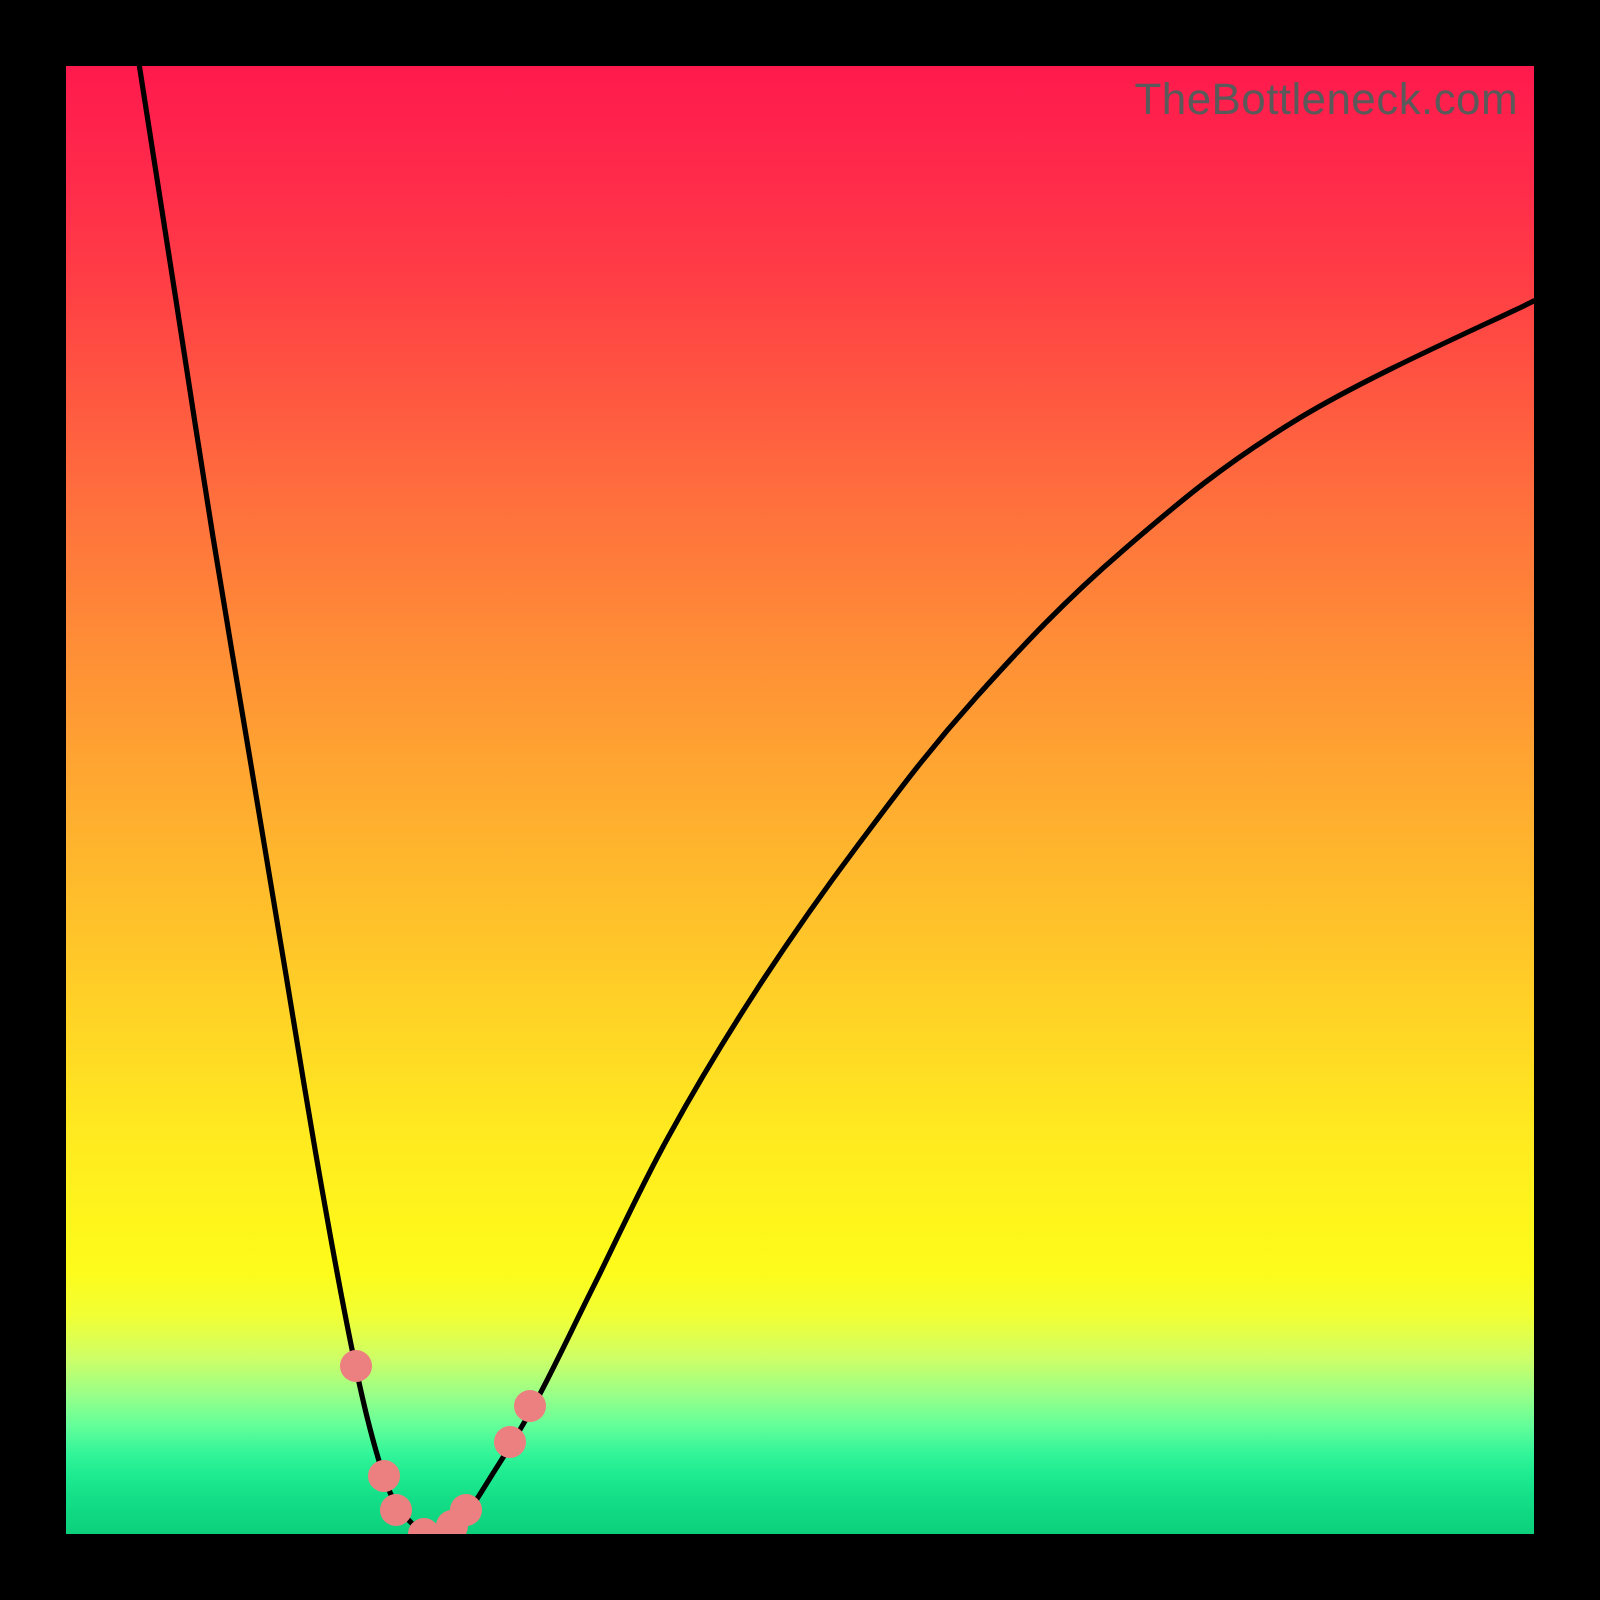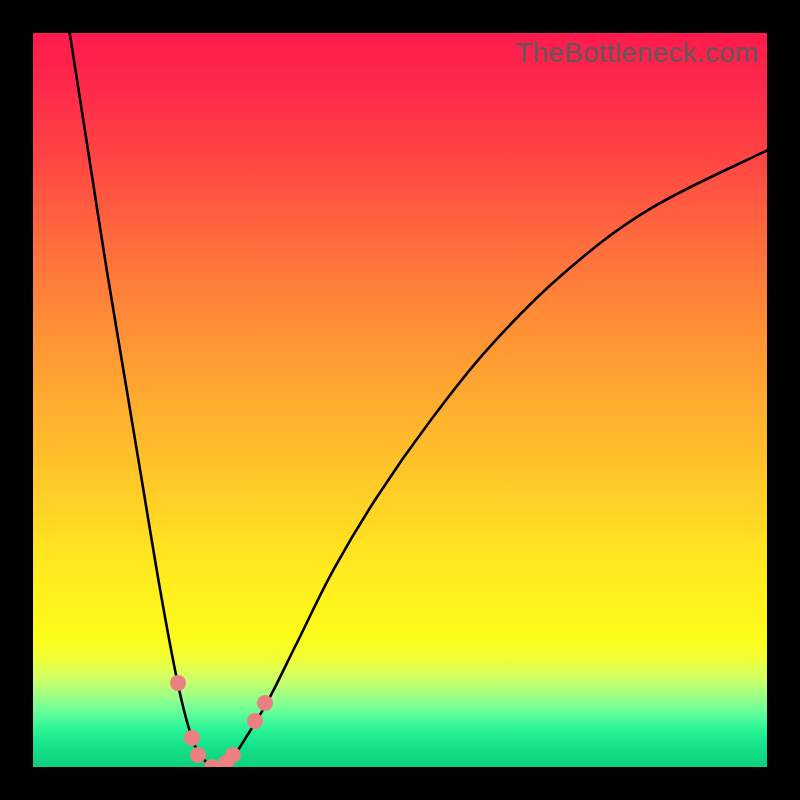--- a/index.html
+++ b/index.html
@@ -49,21 +49,21 @@
       #14df88 97.5%,
       #0fd680 99%,
       #0bd07c 100%
     );
   }
   .watermark {
     position: absolute;
     top: 4px;
     right: 8px;
     color: #5a5a5a;
-    font-size: 28px;
+    font-size: 22px;
     font-weight: 500;
     letter-spacing: 0.2px;
     user-select: none;
   }
   svg.curves {
     position: absolute;
     inset: 0;
     width: 100%;
     height: 100%;
   }

